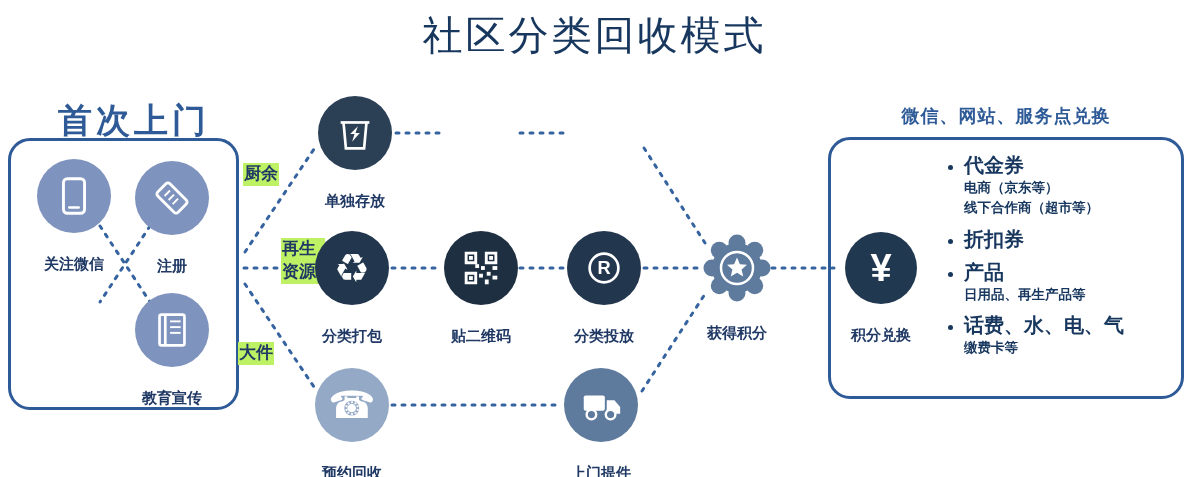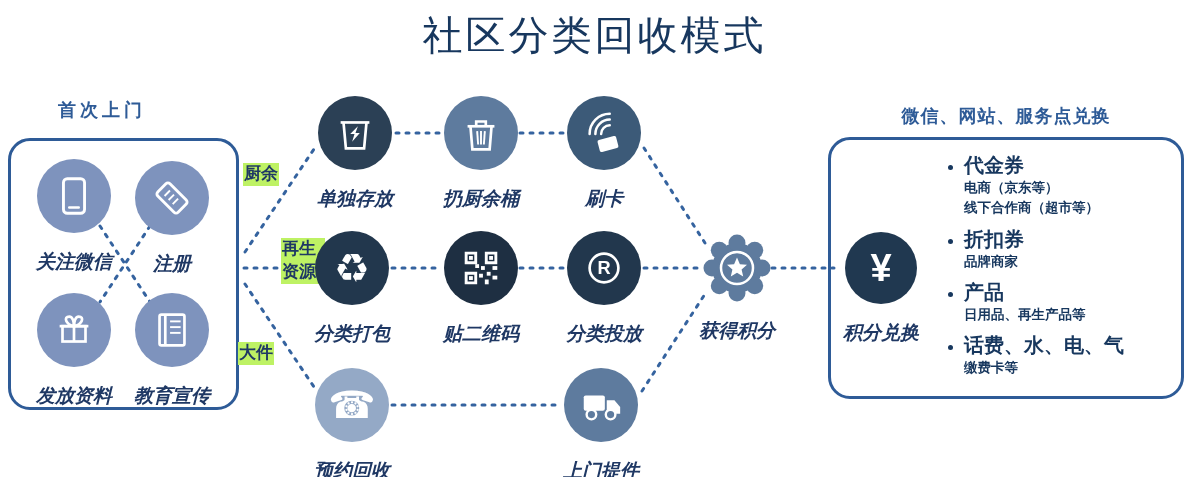--- a/index.html
+++ b/index.html
@@ -11,27 +11,27 @@
            font-size:40px; font-weight:normal; color:#17375E; letter-spacing:3px; }
 
   .overlay { position:absolute; left:0; top:0; width:1189px; height:477px; z-index:0; pointer-events:none; }
   .overlay line { stroke:#35639F; stroke-width:3; stroke-dasharray:3 7; stroke-linecap:round; }
 
   .panel { position:absolute; border:3px solid #2E5B97; border-radius:22px; background:transparent; z-index:1; }
   .panel-left  { left:8px;   top:138px; width:231px; height:272px; }
   .panel-right { left:828px; top:137px; width:356px; height:262px; }
 
   .panel-header { position:absolute; font-weight:bold; color:#2E5B97; z-index:2; }
-  .header-left  { left:58px; top:98px;  font-size:18px; letter-spacing:4px;text-align:right; }
+  .header-left  { left:58px; top:98px;  font-size:34px; letter-spacing:4px;text-align:right; }
   .header-right { left:828px; top:104px; width:356px; text-align:center; font-size:18px; letter-spacing:1px; }
 
   .node { position:absolute; width:120px; display:flex; flex-direction:column; align-items:center; z-index:2; }
   .circle { width:74px; height:74px; border-radius:50%; display:flex; align-items:center; justify-content:center; }
   .circle-sm { width:72px; height:72px; }
-  .node-label { margin-top:16px; font-size:19px; font-weight:bold; color:#1F3864; text-align:center; white-space:nowrap;font-style:italic; }
+  .node-label { margin-top:22px; font-size:15px; font-weight:bold; color:#1F3864; text-align:center; white-space:nowrap; }
 
   .stream-label { position:absolute; font-size:17px; font-weight:bold; color:#1F3864; z-index:2;
                   background:#bef264; line-height:1.35; padding:0 1px; }
   .wrap2 { width:44px; word-break:break-all;margin-left:41px; }
 
   .glyph { color:#fff; line-height:1; }
   .glyph-recycle { font-size:40px; }
   .glyph-phone { font-size:38px; }
   .glyph-yen { font-size:38px; font-weight:bold; }
 
@@ -91,34 +91,20 @@
           <rect x="-9" y="-15" width="18" height="30" rx="3"></rect>
           <line x1="-4" y1="-7" x2="4" y2="-7" stroke-width="2"></line>
           <line x1="-4" y1="-1" x2="4" y2="-1" stroke-width="2"></line>
           <line x1="-4" y1="5" x2="4" y2="5" stroke-width="2"></line>
         </g>
       </svg>
     </div>
     <div class="node-label">注册</div>
   </div>
 
-  <div class="node" style="left:14px; top:293px">
-    <div class="circle" style="background:#7E93BD">
-      <svg width="46" height="46" viewBox="-24 -24 48 48">
-        <g fill="none" stroke="#fff" stroke-width="2.8">
-          <rect x="-12" y="-4" width="24" height="16"></rect>
-          <line x1="-15" y1="-4" x2="15" y2="-4"></line>
-          <line x1="0" y1="-4" x2="0" y2="12"></line>
-          <path d="M0,-4 C-9,-6 -11,-14 -5,-14 C-1,-14 0,-8 0,-4 Z"></path>
-          <path d="M0,-4 C9,-6 11,-14 5,-14 C1,-14 0,-8 0,-4 Z"></path>
-        </g>
-      </svg>
-    </div>
-    <div class="node-label">发放资料</div>
-  </div>
 
   <div class="node" style="left:112px; top:293px">
     <div class="circle" style="background:#7E93BD">
       <svg width="46" height="46" viewBox="-24 -24 48 48">
         <g fill="none" stroke="#fff" stroke-width="2.8">
           <rect x="-13" y="-16" width="26" height="32" rx="2"></rect>
           <line x1="-7" y1="-16" x2="-7" y2="16"></line>
           <line x1="-2" y1="-9" x2="9" y2="-9" stroke-width="2"></line>
           <line x1="-2" y1="-3" x2="9" y2="-3" stroke-width="2"></line>
           <line x1="-2" y1="3" x2="9" y2="3" stroke-width="2"></line>
@@ -138,49 +124,21 @@
         <g stroke="#fff" fill="none" stroke-width="2.8">
           <path d="M-12,-11 L-9.5,16 L9.5,16 L12,-11"></path>
           <line x1="-15" y1="-11" x2="15" y2="-11"></line>
         </g>
         <path d="M3,-7 L-5,1 L-0.5,1 L-3,9 L5,0 L0.5,0 Z" fill="#fff"></path>
       </svg>
     </div>
     <div class="node-label">单独存放</div>
   </div>
 
-  <div class="node" style="left:421px; top:96px">
-    <div class="circle" style="background:#5E7B9E">
-      <svg width="46" height="46" viewBox="-24 -24 48 48">
-        <g stroke="#fff" fill="none" stroke-width="2.8">
-          <path d="M-11,-7 L-9,17 L9,17 L11,-7"></path>
-          <line x1="-14" y1="-7" x2="14" y2="-7"></line>
-          <path d="M-5,-7 L-5,-12 L5,-12 L5,-7"></path>
-          <line x1="-4" y1="-2" x2="-3" y2="12" stroke-width="2"></line>
-          <line x1="0" y1="-2" x2="0" y2="12" stroke-width="2"></line>
-          <line x1="4" y1="-2" x2="3" y2="12" stroke-width="2"></line>
-        </g>
-      </svg>
-    </div>
-    <div class="node-label">扔厨余桶</div>
-  </div>
-
-  <div class="node" style="left:544px; top:96px">
-    <div class="circle" style="background:#3C5A78">
-      <svg width="46" height="46" viewBox="-24 -24 48 48">
-        <g stroke="#fff" fill="none" stroke-width="2.6" stroke-linecap="round">
-          <path d="M-3,1 A9,9 0 0,1 6,-8"></path>
-          <path d="M-9,1 A15,15 0 0,1 6,-14"></path>
-          <path d="M-15,1 A21,21 0 0,1 6,-20"></path>
-        </g>
-        <rect x="-6" y="5" width="20" height="13" rx="2" fill="#fff" transform="rotate(-15 4 11)"></rect>
-      </svg>
-    </div>
-    <div class="node-label">刷卡</div>
-  </div>
+
 
   <div class="node" style="left:292px; top:231px">
     <div class="circle" style="background:#22374D">
       <span class="glyph glyph-recycle">♻</span>
     </div>
     <div class="node-label">分类打包</div>
   </div>
 
   <div class="node" style="left:421px; top:231px">
     <div class="circle" style="background:#1E2F42">
@@ -264,21 +222,20 @@
   </div>
 
   <ul class="redeem-list">
     <li>
       <div class="redeem-title">代金券</div>
       <div class="redeem-sub">电商（京东等）</div>
       <div class="redeem-sub">线下合作商（超市等）</div>
     </li>
     <li>
       <div class="redeem-title">折扣券</div>
-      <div class="redeem-sub">品牌商家</div>
     </li>
     <li>
       <div class="redeem-title">产品</div>
       <div class="redeem-sub">日用品、再生产品等</div>
     </li>
     <li>
       <div class="redeem-title">话费、水、电、气</div>
       <div class="redeem-sub">缴费卡等</div>
     </li>
   </ul>

